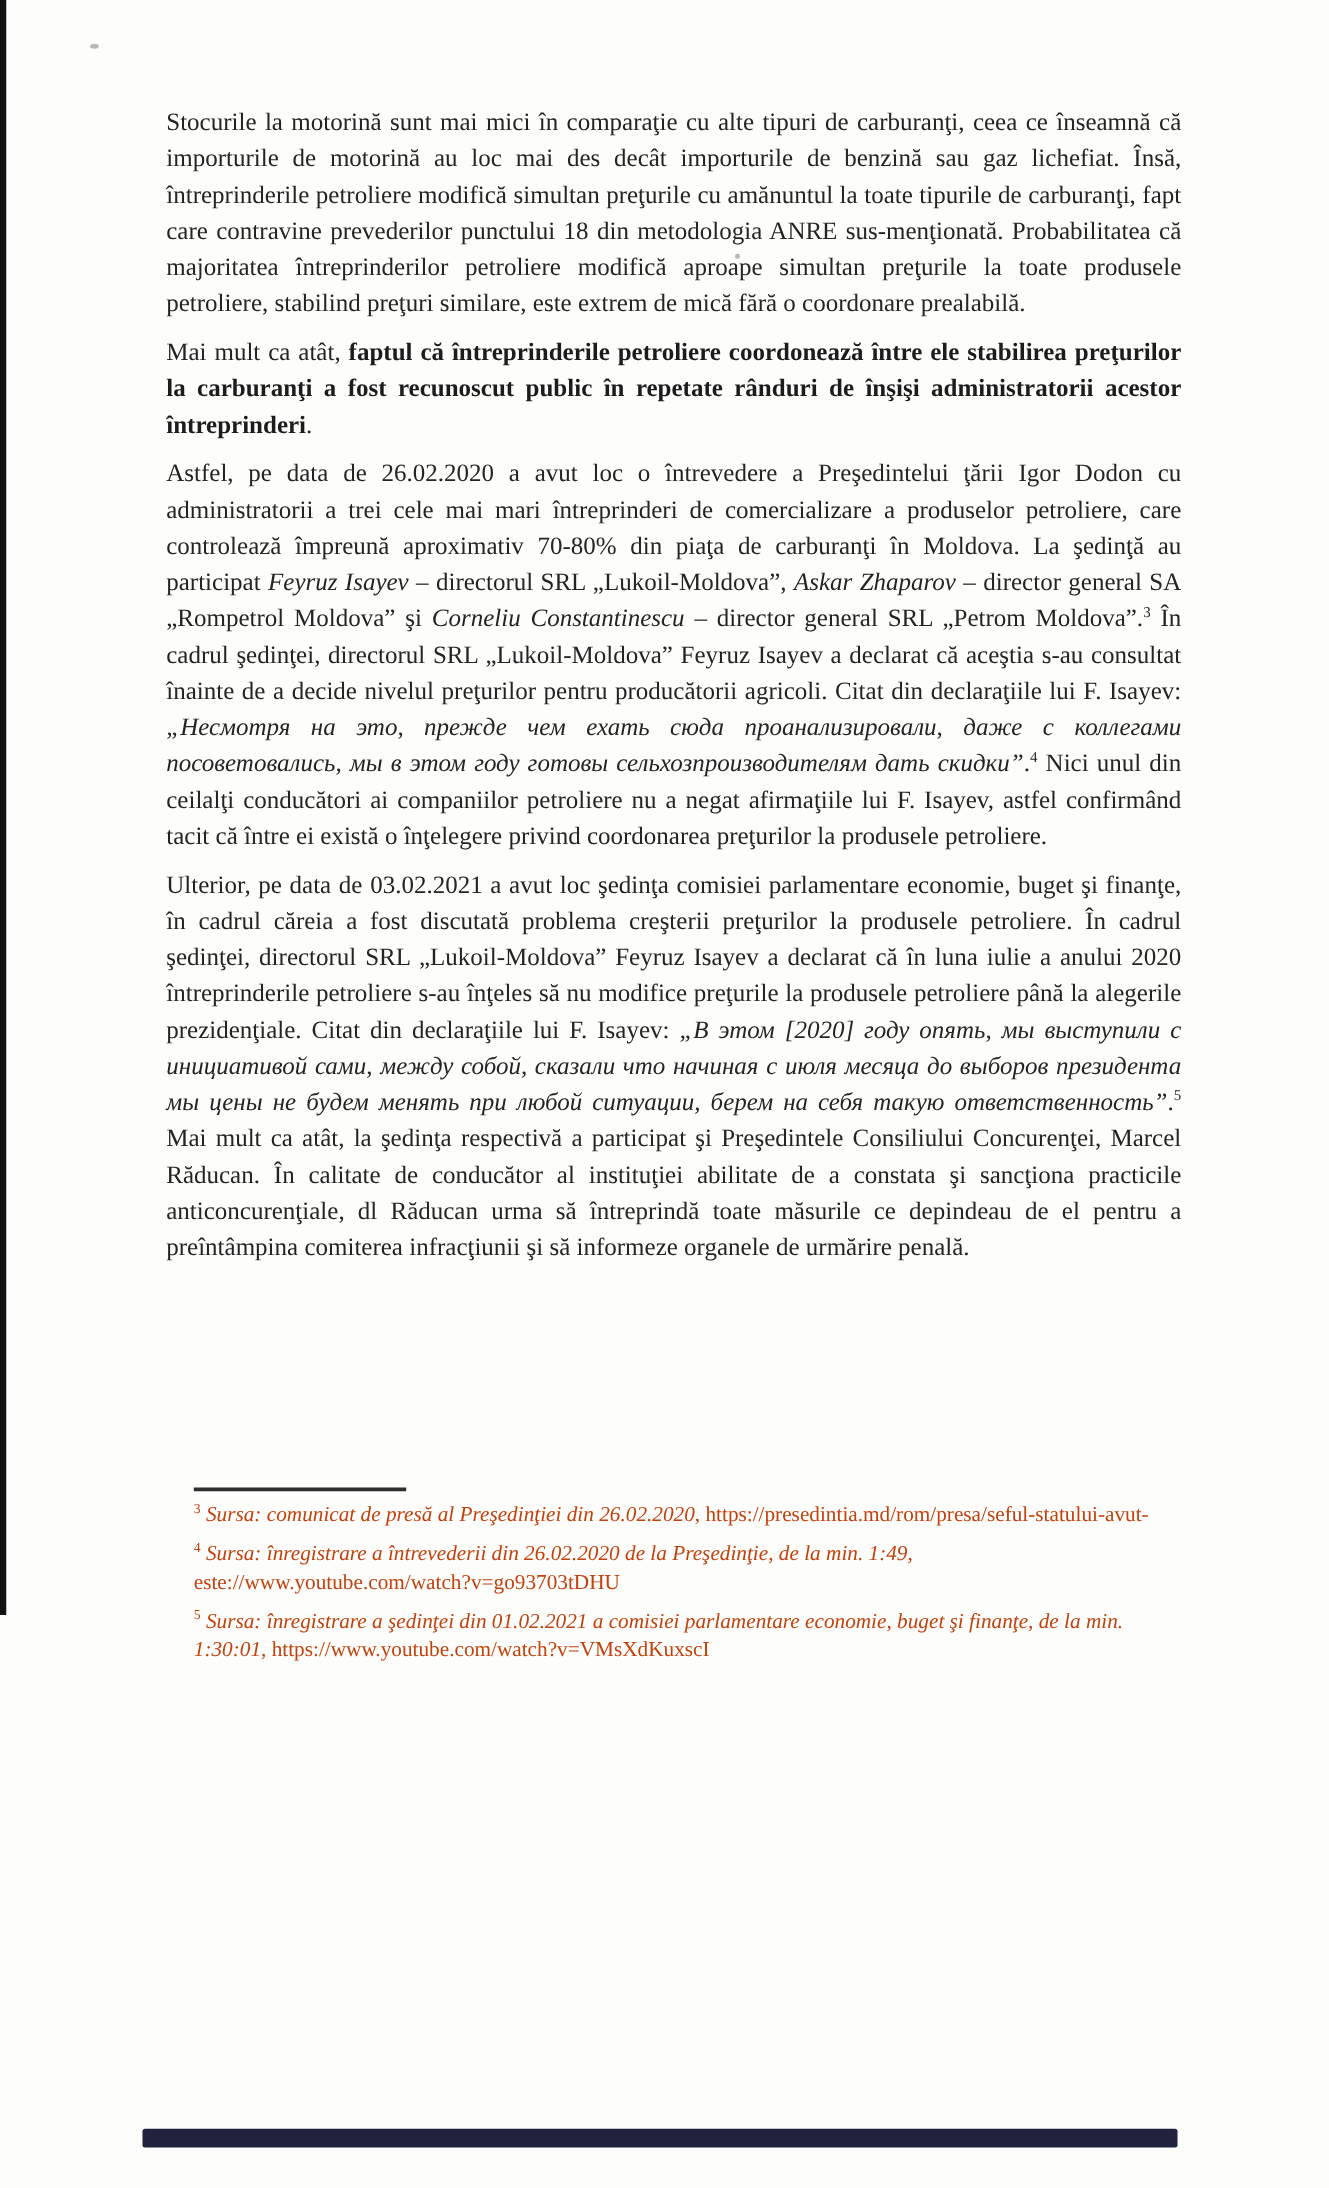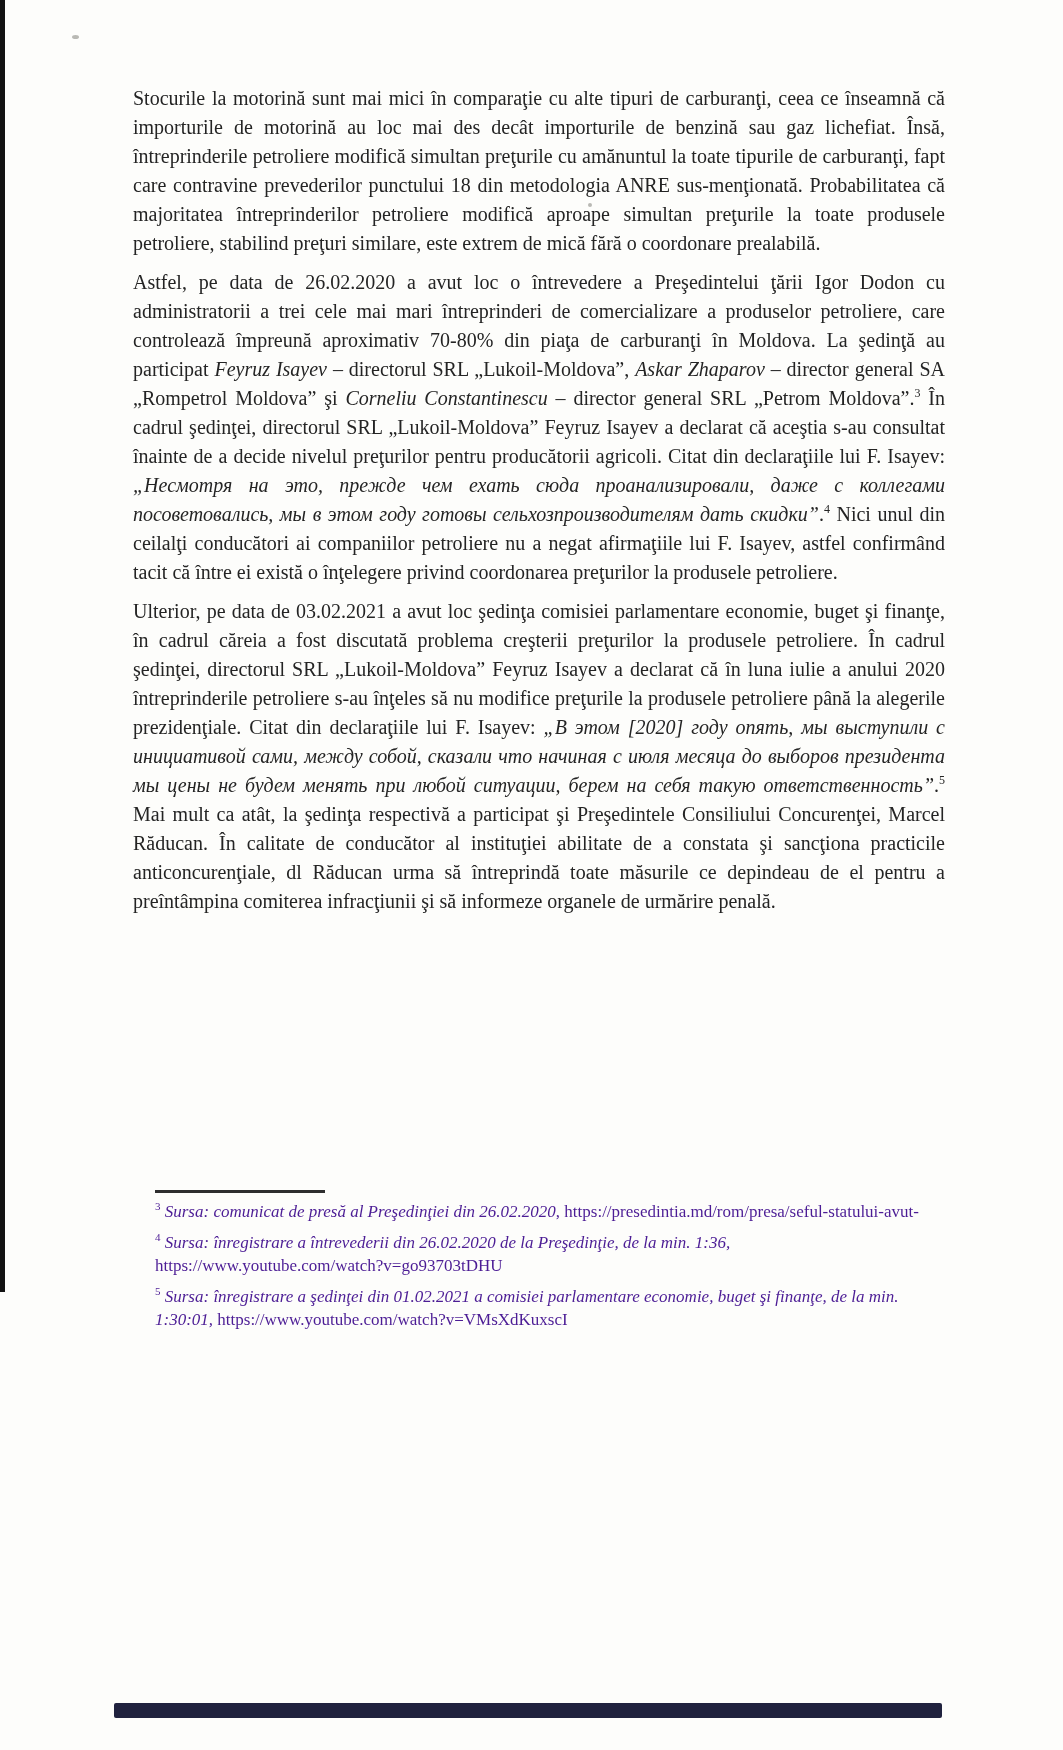--- a/index.html
+++ b/index.html
@@ -39,21 +39,21 @@
   }
 
   .fn-separator {
     position:absolute; left:155px; top:1190px;
     width:170px; height:3px;
     background:#2e2e2e;
   }
   .footnotes {
     position:absolute; left:155px; top:1200px;
     width:822px;
-    color:#4c1d95;
+    color:#c2410c;
     font-size:17px;
     line-height:23px;
     white-space:nowrap;
   }
   .fn { margin:0 0 8px 0; }
   .fn i { font-style:italic; }
   .fn sup { font-size:11px; }
   .fn .url { font-style:normal; }
 
   .bottom-bar {
@@ -69,34 +69,35 @@
 <div class="scan-page">
 
   <div class="left-edge-line"></div>
   <div class="speck speck-a"></div>
   <div class="speck speck-b"></div>
 
   <main class="body-text">
 
     <p class="para"><span>Stocurile la motorină sunt mai mici în comparaţie cu alte tipuri de carburanţi, ceea ce înseamnă că importurile de motorină au loc mai des decât importurile de benzină sau gaz lichefiat. Însă, întreprinderile petroliere modifică simultan preţurile cu amănuntul la toate tipurile de carburanţi, fapt care contravine prevederilor punctului 18 din metodologia ANRE sus-menţionată. Probabilitatea că majoritatea întreprinderilor petroliere modifică aproape simultan preţurile la toate produsele petroliere, stabilind preţuri similare, este extrem de mică fără o coordonare prealabilă.</span></p>
 
+    <p class="para"><span>Mai mult ca atât, </span><b>faptul că întreprinderile petroliere coordonează între ele stabilirea preţurilor la carburanţi a fost recunoscut public în repetate rânduri de înşişi administratorii acestor întreprinderi</b><span>.</span></p>
 
     <p class="para"><span>Astfel, pe data de 26.02.2020 a avut loc o întrevedere a Preşedintelui ţării Igor Dodon cu administratorii a trei cele mai mari întreprinderi de comercializare a produselor petroliere, care controlează împreună aproximativ 70-80% din piaţa de carburanţi în Moldova. La şedinţă au participat </span><i>Feyruz Isayev</i><span> – directorul SRL „Lukoil-Moldova”, </span><i>Askar Zhaparov</i><span> – director general SA „Rompetrol Moldova” şi </span><i>Corneliu Constantinescu</i><span> – director general SRL „Petrom Moldova”.</span><sup>3</sup><span> În cadrul şedinţei, directorul SRL „Lukoil-Moldova” Feyruz Isayev a declarat că aceştia s-au consultat înainte de a decide nivelul preţurilor pentru producătorii agricoli. Citat din declaraţiile lui F. Isayev: </span><i>„Несмотря на это, прежде чем ехать сюда проанализировали, даже с коллегами посоветовались, мы в этом году готовы сельхозпроизводителям дать скидки”</i><span>.</span><sup>4</sup><span> Nici unul din ceilalţi conducători ai companiilor petroliere nu a negat afirmaţiile lui F. Isayev, astfel confirmând tacit că între ei există o înţelegere privind coordonarea preţurilor la produsele petroliere.</span></p>
 
     <p class="para"><span>Ulterior, pe data de 03.02.2021 a avut loc şedinţa comisiei parlamentare economie, buget şi finanţe, în cadrul căreia a fost discutată problema creşterii preţurilor la produsele petroliere. În cadrul şedinţei, directorul SRL „Lukoil-Moldova” Feyruz Isayev a declarat că în luna iulie a anului 2020 întreprinderile petroliere s-au înţeles să nu modifice preţurile la produsele petroliere până la alegerile prezidenţiale. Citat din declaraţiile lui F. Isayev: </span><i>„В этом [2020] году опять, мы выступили с инициативой сами, между собой, сказали что начиная с июля месяца до выборов президента мы цены не будем менять при любой ситуации, берем на себя такую ответственность”</i><span>.</span><sup>5</sup><span> Mai mult ca atât, la şedinţa respectivă a participat şi Preşedintele Consiliului Concurenţei, Marcel Răducan. În calitate de conducător al instituţiei abilitate de a constata şi sancţiona practicile anticoncurenţiale, dl Răducan urma să  întreprindă toate măsurile ce depindeau de el pentru a preîntâmpina comiterea infracţiunii şi să informeze organele de urmărire penală.</span></p>
 
   </main>
 
   <div class="fn-separator"></div>
 
   <section class="footnotes">
 
     <p class="fn"><sup>3</sup><i> Sursa: comunicat de presă al Preşedinţiei din 26.02.2020</i><span class="url">, </span><span class="url">https://presedintia.md/rom/presa/seful-statului-avut-</span><br></p>
 
-    <p class="fn"><sup>4</sup><i> Sursa: înregistrare a întrevederii din 26.02.2020 de la Preşedinţie, de la min. 1:36,</i><br><span class="url">https://www.youtube.com/watch?v=go93703tDHU</span></p>
+    <p class="fn"><sup>4</sup><i> Sursa: înregistrare a întrevederii din 26.02.2020 de la Preşedinţie, de la min. 1:49,</i><br><span class="url">este://www.youtube.com/watch?v=go93703tDHU</span></p>
 
     <p class="fn"><sup>5</sup><i> Sursa: înregistrare a şedinţei din 01.02.2021 a comisiei parlamentare economie, buget şi finanţe, de la min.</i><br><i>1:30:01,</i><span class="url"> https://www.youtube.com/watch?v=VMsXdKuxscI</span></p>
 
   </section>
 
   <div class="bottom-bar"></div>
 
 </div>
 
 </body></html>

